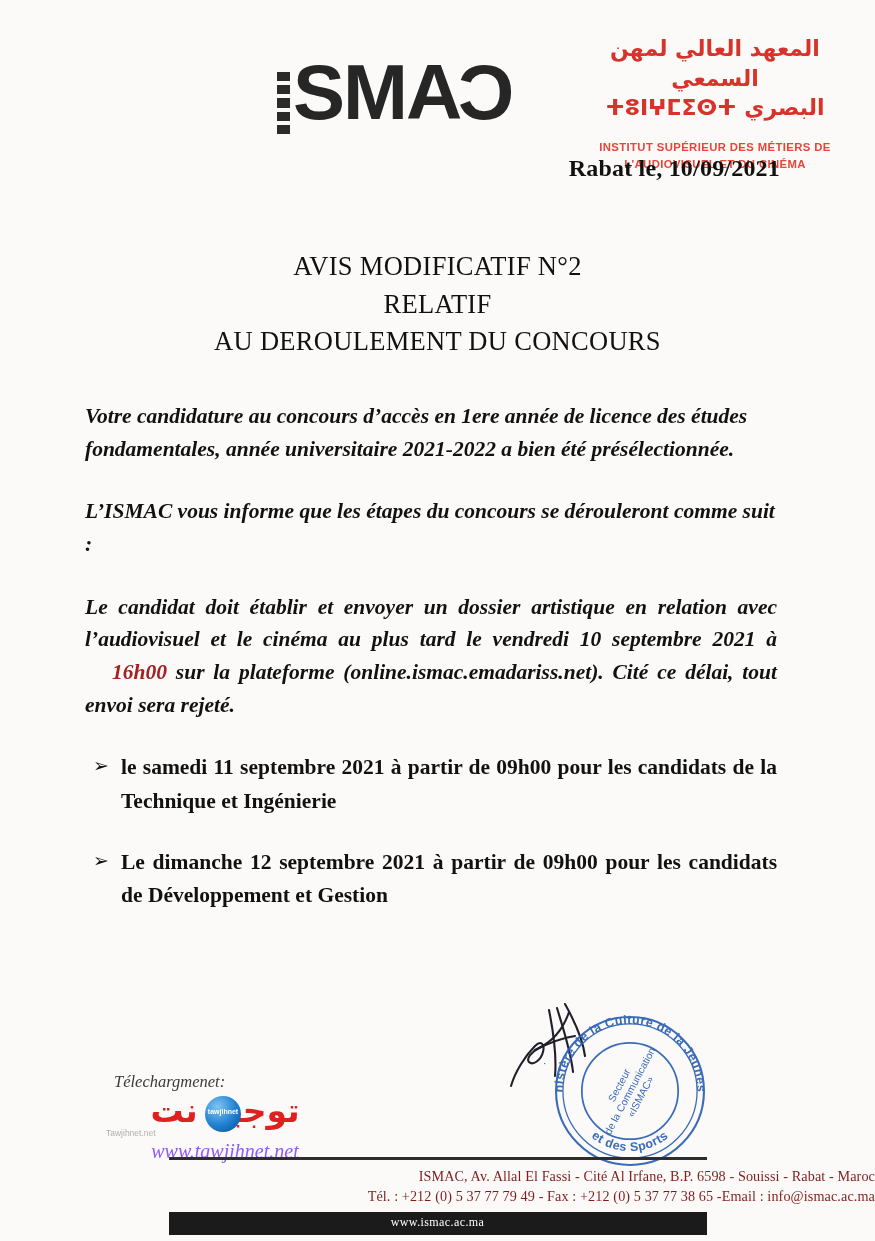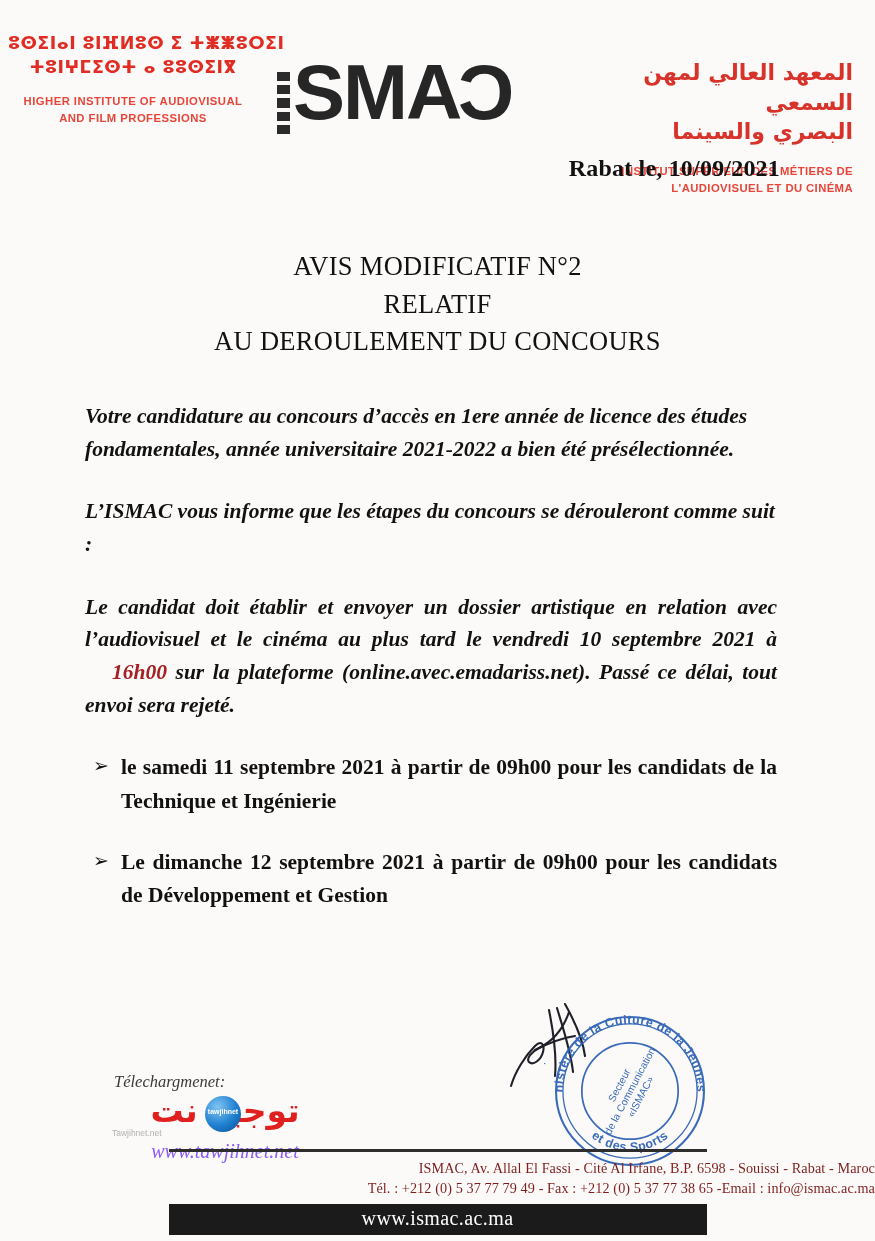--- a/index.html
+++ b/index.html
@@ -88,25 +88,24 @@
     color: #262626;
     line-height: 1;
   }
   .logo-text .kc {
     display: inline-block;
     transform: scaleX(-1);
   }
 
   .hdr-right {
     position: absolute;
-    right: 22px;
+    right: 10px;
     top: 8px;
     width: 300px;
-    text-align: right;
-    margin-top: 24px;
+    text-align: center;
   }
   .arabic {
     direction: rtl;
     font-family: "DejaVu Sans", sans-serif;
     font-size: 22px;
     font-weight: bold;
     line-height: 1.35;
     color: #d8332b;
   }
   .hdr-right-sub {
@@ -243,21 +242,21 @@
     left: 0; right: 0;
     top: 12px;
     text-align: center;
     font-family: "Liberation Sans", sans-serif;
     font-size: 7px;
     font-weight: bold;
     color: #ffffff;
   }
   .tawjih-small {
     position: absolute;
-    left: 12px;
+    left: 6px;
     bottom: -2px;
     font-family: "Liberation Sans", sans-serif;
     font-size: 8.5px;
     color: #b0b0b0;
   }
   .tawjih-url {
     margin-top: 4px;
     font-size: 20px;
     font-style: italic;
     color: #8b5cf6;
@@ -282,55 +281,47 @@
     line-height: 1.45;
     letter-spacing: 0.1px;
     padding-left: 24px;
   }
   .footer-band {
     margin: 5px auto 0 auto;
     width: 538px;
     background: #1b1b1b;
     color: #ffffff;
     text-align: center;
-    font-size: 20px;
+    font-size: 12px;
     letter-spacing: 0.4px;
     padding: 3px 0 5px 0;
   }
 </style>
 </head>
 <body>
 
 <div class="page">
 
   <div class="header">
 
-    <div class="hdr-left">
-      <div class="tifinagh">ⵓⵙⵉⵏⴰⵏ ⵓⵏⴼⵍⵓⵙ ⵉ ⵜⵥⵥⵓⵔⵉⵏ</div>
-      <div class="tifinagh">ⵜⵓⵏⵖⵎⵉⵙⵜ ⴰ ⵓⵓⵙⵉⵏⴳ</div>
-      <div class="hdr-left-sub">
-        <div>HIGHER INSTITUTE OF AUDIOVISUAL</div>
-        <div>AND FILM PROFESSIONS</div>
-      </div>
-    </div>
 
     <div class="logo-wrap">
       <div class="logo-strip">
         <i></i>
           <i></i>
           <i></i>
           <i></i>
           <i></i>
       </div>
       <div class="logo-text"><span>SMA</span><span class="kc">C</span></div>
     </div>
 
     <div class="hdr-right">
       <div class="arabic">المعهد العالي لمهن السمعي</div>
-      <div class="arabic">البصري والسينما</div>
+      <div class="arabic">البصري ⵜⵓⵏⵖⵎⵉⵙⵜ</div>
       <div class="hdr-right-sub">
         <div>INSTITUT SUPÉRIEUR DES MÉTIERS DE</div>
         <div>L'AUDIOVISUEL ET DU CINÉMA</div>
       </div>
     </div>
   </div>
 
   <div class="date-line">Rabat le, 10/09/2021</div>
 
   <div class="doc-title">
@@ -338,21 +329,21 @@
     <div>RELATIF</div>
     <div>AU DEROULEMENT DU CONCOURS</div>
   </div>
 
   <div class="body-area">
 
     <p class="para noj">Votre candidature au concours d’accès en 1ere année de licence des études fondamentales, année universitaire 2021-2022 a bien été présélectionnée.</p>
 
     <p class="para noj">L’ISMAC vous informe que les étapes du concours se dérouleront comme suit :</p>
 
-    <p class="para"><span>Le candidat doit établir et envoyer un dossier artistique en relation avec l’audiovisuel et le cinéma au plus tard le vendredi 10 septembre 2021 à </span><span class="red-time">16h00</span><span> sur la plateforme (online.avec.emadariss.net). Passé ce délai, tout envoi sera rejeté.</span></p>
+    <p class="para"><span>Le candidat doit établir et envoyer un dossier artistique en relation avec l’audiovisuel et le cinéma au plus tard le vendredi 10 septembre 2021 à </span><span class="red-time">16h00</span><span> sur la plateforme (online.ismac.emadariss.net). Cité ce délai, tout envoi sera rejeté.</span></p>
 
 
     <ul class="bullets">
       <li>
         <span class="marker">➢</span>
         <span>le samedi 11 septembre 2021 à partir de 09h00 pour les candidats de la Technique et Ingénierie</span>
       </li>
       <li>
         <span class="marker">➢</span>
         <span>Le dimanche 12 septembre 2021 à partir de 09h00 pour les candidats de Développement et Gestion</span>

